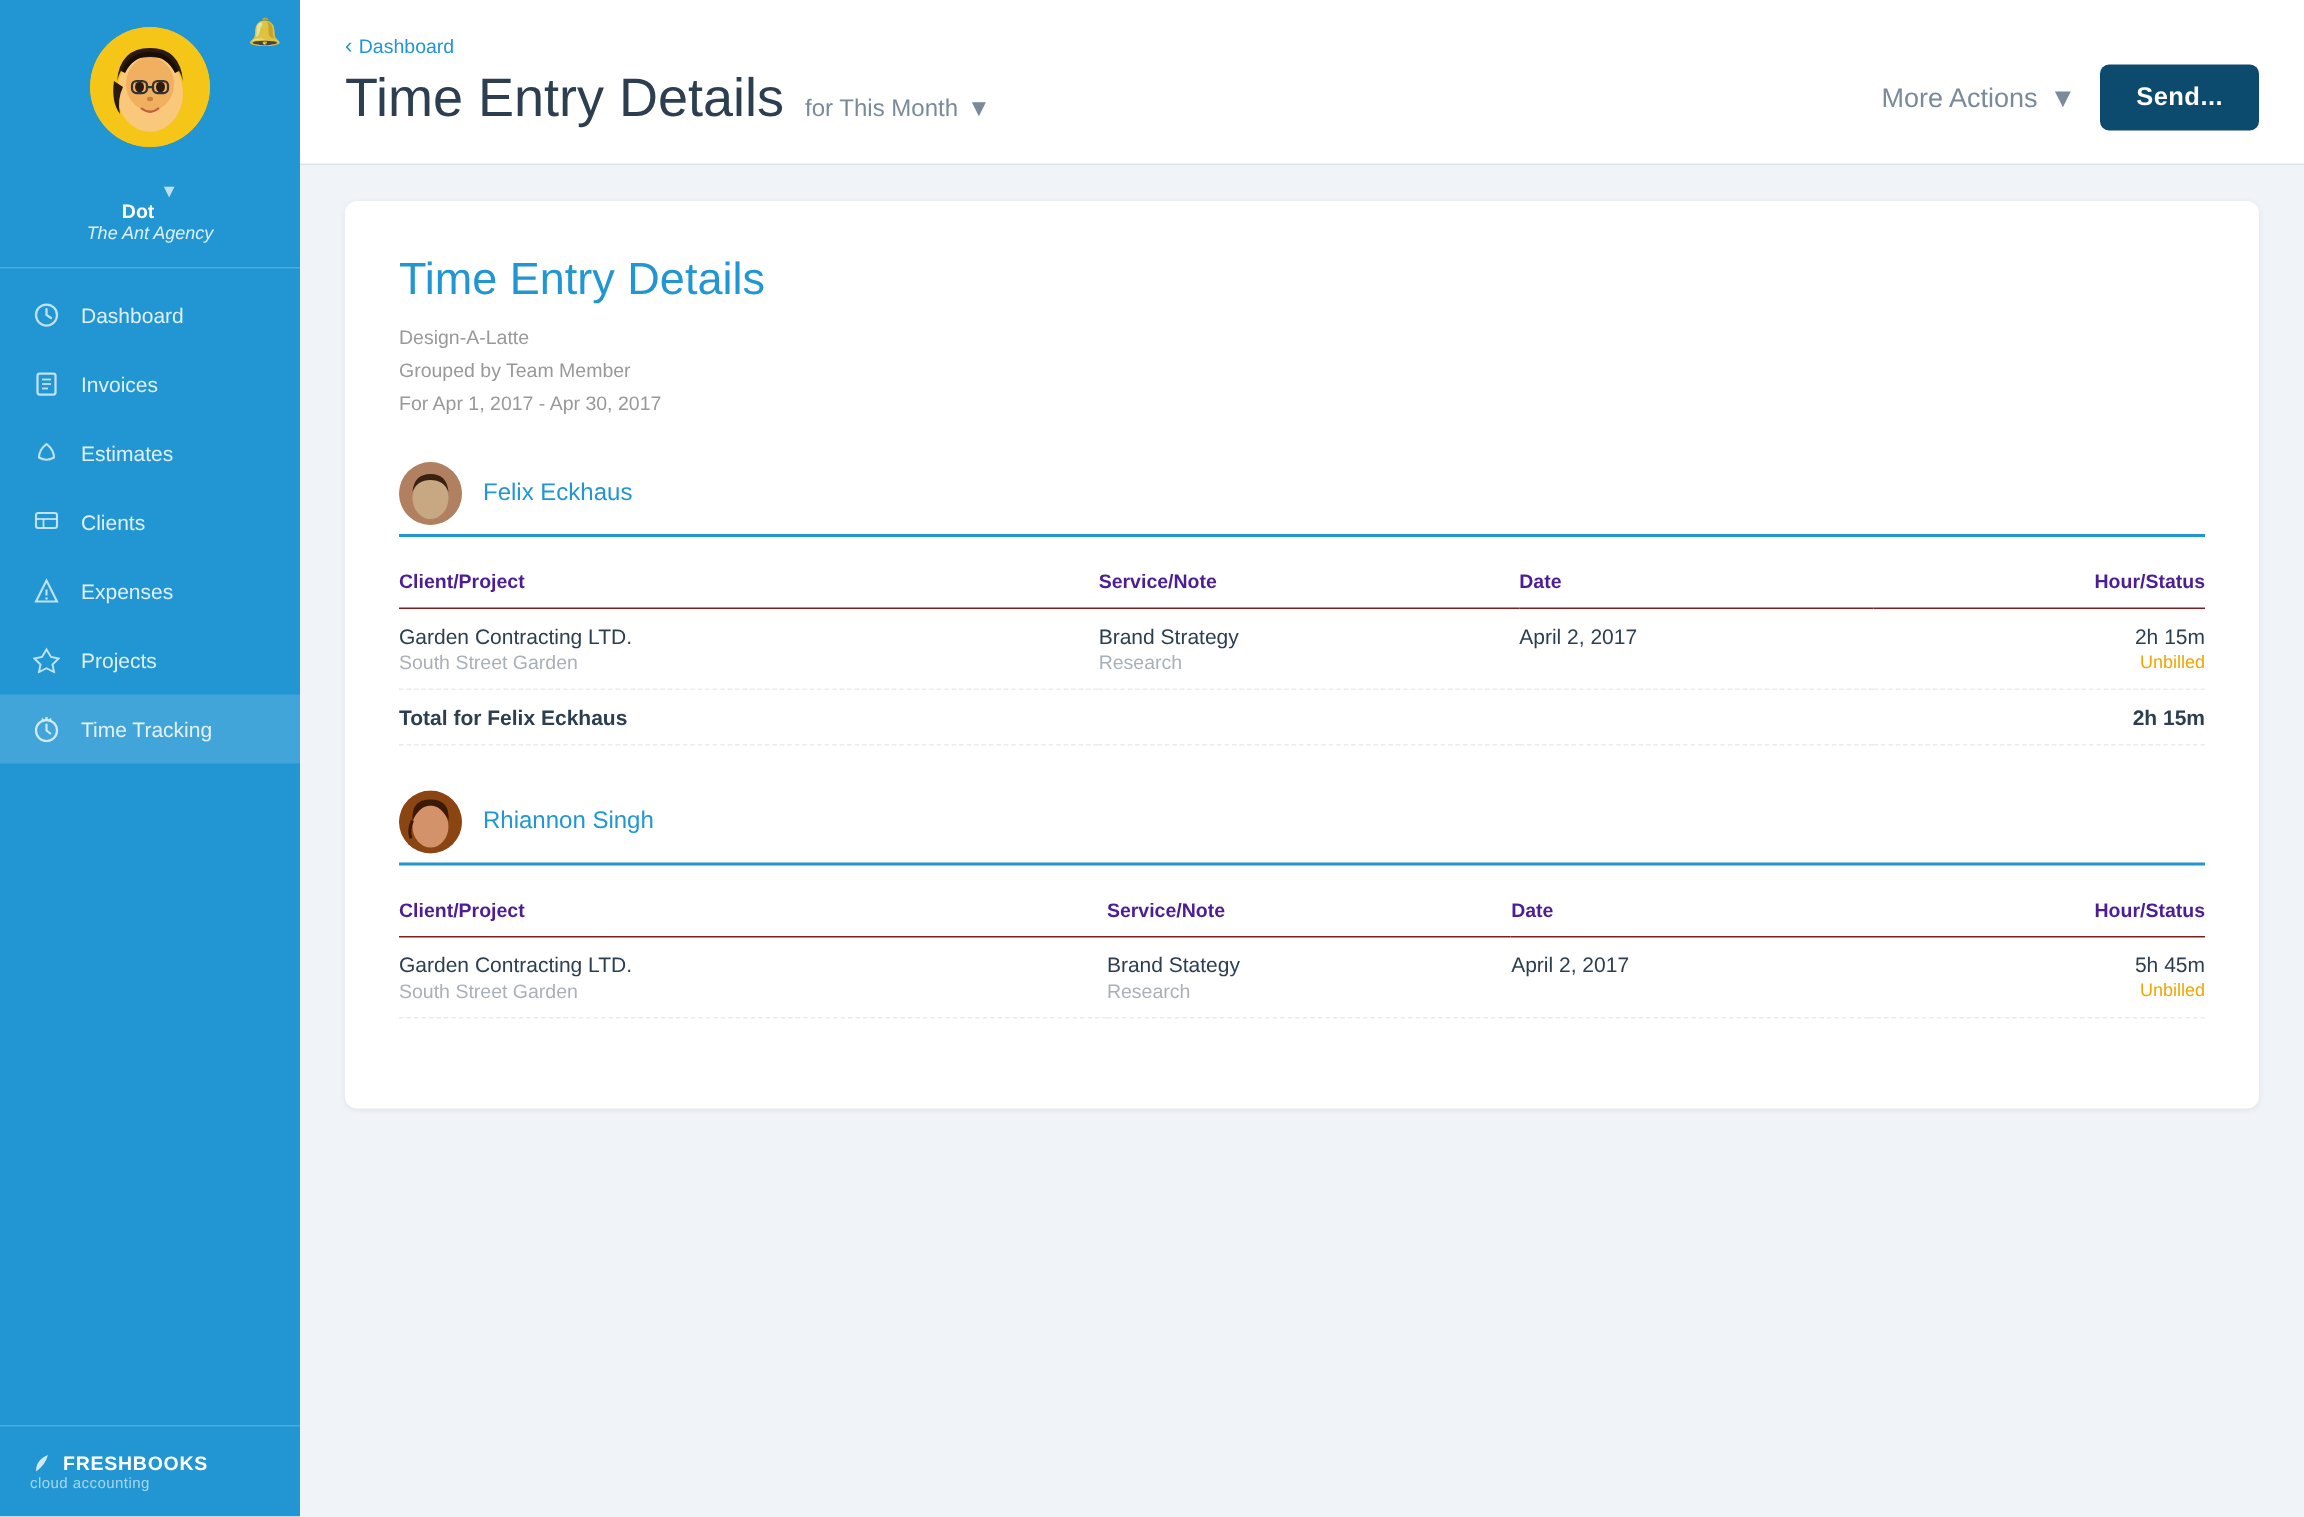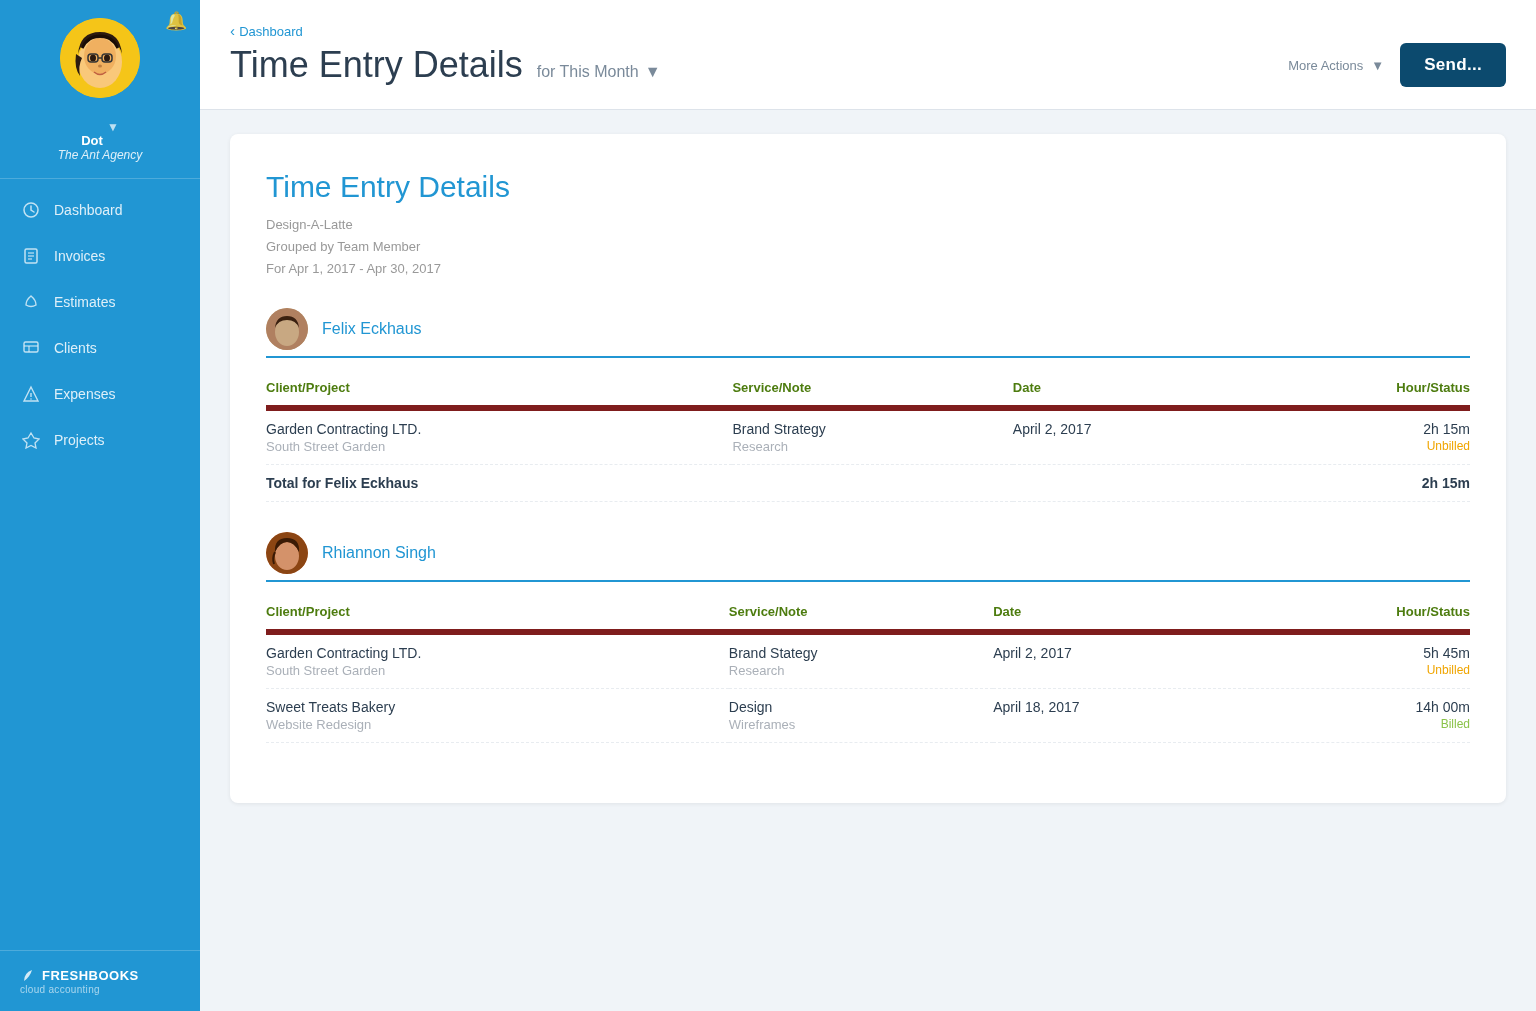--- a/index.html
+++ b/index.html
@@ -183,21 +183,21 @@
       display: flex;
       align-items: center;
       gap: 16px;
     }
 
     .more-actions-btn {
       display: flex;
       align-items: center;
       gap: 8px;
       color: #7a8a9a;
-      font-size: 13px;
+      font-size: 18px;
       cursor: pointer;
       font-weight: 500;
     }
 
     .send-btn {
       background: #0c4a6e;
       color: #fff;
       border: none;
       border-radius: 6px;
       padding: 12px 24px;
@@ -278,23 +278,23 @@
     
     .entry-table {
       width: 100%;
       border-collapse: collapse;
       font-size: 14px;
     }
 
     .entry-table thead th {
       text-align: left;
       font-weight: 700;
-      color: #4d7c0f;
+      color: #4c1d95;
       padding: 8px 0 10px;
-      border-bottom: 6px solid #7f1d1d;
+      border-bottom: 1px solid #7f1d1d;
       font-size: 13px;
     }
 
     .entry-table thead th:last-child {
       text-align: right;
     }
 
     .entry-table tbody td {
       padding: 10px 0;
       border-bottom: 1px dashed #e8ecf0;
@@ -431,20 +431,32 @@
       </span>
       <span>Expenses</span>
     </div>
     <div class="nav-item">
       <span class="nav-icon">
         <svg width="18" height="18" viewBox="0 0 18 18" fill="none">
             <path d="M9 2 L12 7 L17 8 L13 12 L14 17 L9 14.5 L4 17 L5 12 L1 8 L6 7 Z" stroke="rgba(255,255,255,0.85)" stroke-width="1.3" fill="none"></path>
           </svg>
       </span>
       <span>Projects</span>
+    </div>
+    <div class="nav-item active">
+      <span class="nav-icon">
+        <svg width="18" height="18" viewBox="0 0 18 18" fill="none">
+            <circle cx="9" cy="10" r="7" stroke="rgba(255,255,255,0.9)" stroke-width="1.5"></circle>
+            <path d="M9 6v4l2.5 2" stroke="rgba(255,255,255,0.9)" stroke-width="1.4" stroke-linecap="round"></path>
+            <line x1="9" y1="1" x2="9" y2="3" stroke="rgba(255,255,255,0.9)" stroke-width="1.5"></line>
+            <line x1="6" y1="2" x2="7" y2="3.2" stroke="rgba(255,255,255,0.9)" stroke-width="1.2"></line>
+            <line x1="12" y1="2" x2="11" y2="3.2" stroke="rgba(255,255,255,0.9)" stroke-width="1.2"></line>
+          </svg>
+      </span>
+      <span>Time Tracking</span>
     </div>
   </nav>
 
   <div id="sidebar-footer">
     <div class="freshbooks-logo">
       <svg width="16" height="16" viewBox="0 0 16 16">
           <path d="M4 14 Q4 6 12 3 Q10 10 4 14Z" fill="rgba(255,255,255,0.8)"></path>
         </svg>
       <span>FRESHBOOKS</span>
     </div>
@@ -564,36 +576,19 @@
                 <div class="cell-secondary">Research</div>
               </td>
               <td>
                 <div class="cell-primary">April 2, 2017</div>
               </td>
               <td>
                 <div class="hours-val">5h 45m</div>
                 <div class="status-unbilled">Unbilled</div>
               </td>
             </tr>
-            <tr>
-              <td>
-                <div class="cell-primary">Sweet Treats Bakery</div>
-                <div class="cell-secondary">Website Redesign</div>
-              </td>
-              <td>
-                <div class="cell-primary">Design</div>
-                <div class="cell-secondary">Wireframes</div>
-              </td>
-              <td>
-                <div class="cell-primary">April 18, 2017</div>
-              </td>
-              <td>
-                <div class="hours-val">14h 00m</div>
-                <div class="status-billed">Billed</div>
-              </td>
-            </tr>
           </tbody>
         </table>
       </div>
 
     </div>
   </div>
 </div>
 
 </body></html>

